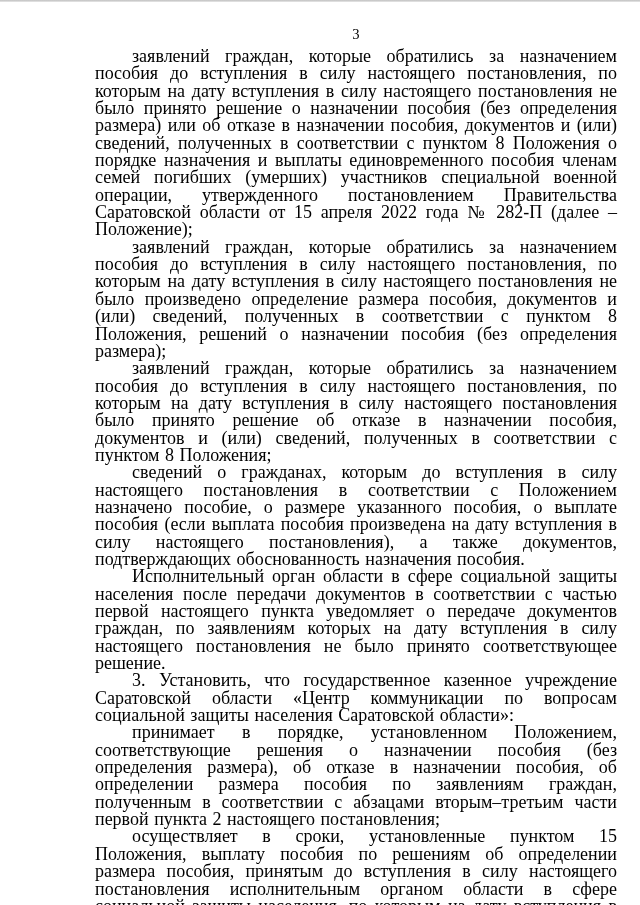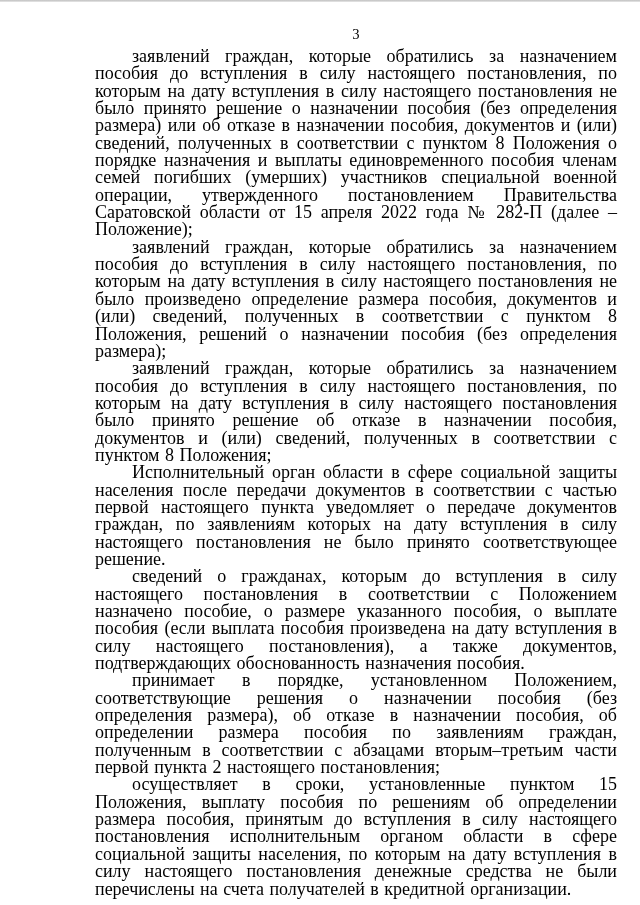--- a/index.html
+++ b/index.html
@@ -45,18 +45,19 @@
 
 <div class="top-edge"></div>
 
 <div class="page">
   <div class="page-number">3</div>
 
   <div class="doc-body">
     <p>заявлений граждан, которые обратились за назначением пособия до вступления в силу настоящего постановления, по которым на дату вступления в силу настоящего постановления не было принято решение о назначении пособия (без определения размера) или об отказе в назначении пособия, документов и (или) сведений, полученных в соответствии с пунктом 8 Положения о порядке назначения и выплаты единовременного пособия членам семей погибших (умерших) участников специальной военной операции, утвержденного постановлением Правительства Саратовской области от 15 апреля 2022 года № 282-П (далее – Положение);</p>
     <p>заявлений граждан, которые обратились за назначением пособия до вступления в силу настоящего постановления, по которым на дату вступления в силу настоящего постановления не было произведено определение размера пособия, документов и (или) сведений, полученных в соответствии с пунктом 8 Положения, решений о назначении пособия (без определения размера);</p>
     <p>заявлений граждан, которые обратились за назначением пособия до вступления в силу настоящего постановления, по которым на дату вступления в силу настоящего постановления было принято решение об отказе в назначении пособия, документов и (или) сведений, полученных в соответствии с пунктом 8 Положения;</p>
+    <p>сведений о гражданах, которым до вступления в силу настоящего постановления в соответствии с Положением назначено пособие, о размере указанного пособия, о выплате пособия (если выплата пособия произведена на дату вступления в силу настоящего постановления), а также документов, подтверждающих обоснованность назначения пособия.</p>
     <p>Исполнительный орган области в сфере социальной защиты населения после передачи документов в соответствии с частью первой настоящего пункта уведомляет о передаче документов граждан, по заявлениям которых на дату вступления в силу настоящего постановления не было принято соответствующее решение.</p>
-    <p>сведений о гражданах, которым до вступления в силу настоящего постановления в соответствии с Положением назначено пособие, о размере указанного пособия, о выплате пособия (если выплата пособия произведена на дату вступления в силу настоящего постановления), а также документов, подтверждающих обоснованность назначения пособия.</p>
+    <p>3. Установить, что государственное казенное учреждение Саратовской области «Центр коммуникации по вопросам социальной защиты населения Саратовской области»:</p>
     <p>принимает в порядке, установленном Положением, соответствующие решения о назначении пособия (без определения размера), об отказе в назначении пособия, об определении размера пособия по заявлениям граждан, полученным в соответствии с абзацами вторым–третьим части первой пункта 2 настоящего постановления;</p>
     <p>осуществляет в сроки, установленные пунктом 15 Положения, выплату пособия по решениям об определении размера пособия, принятым до вступления в силу настоящего постановления исполнительным органом области в сфере социальной защиты населения, по которым на дату вступления в силу настоящего постановления денежные средства не были перечислены на счета получателей в кредитной организации.</p>
   </div>
 </div>
 
 </body></html>

